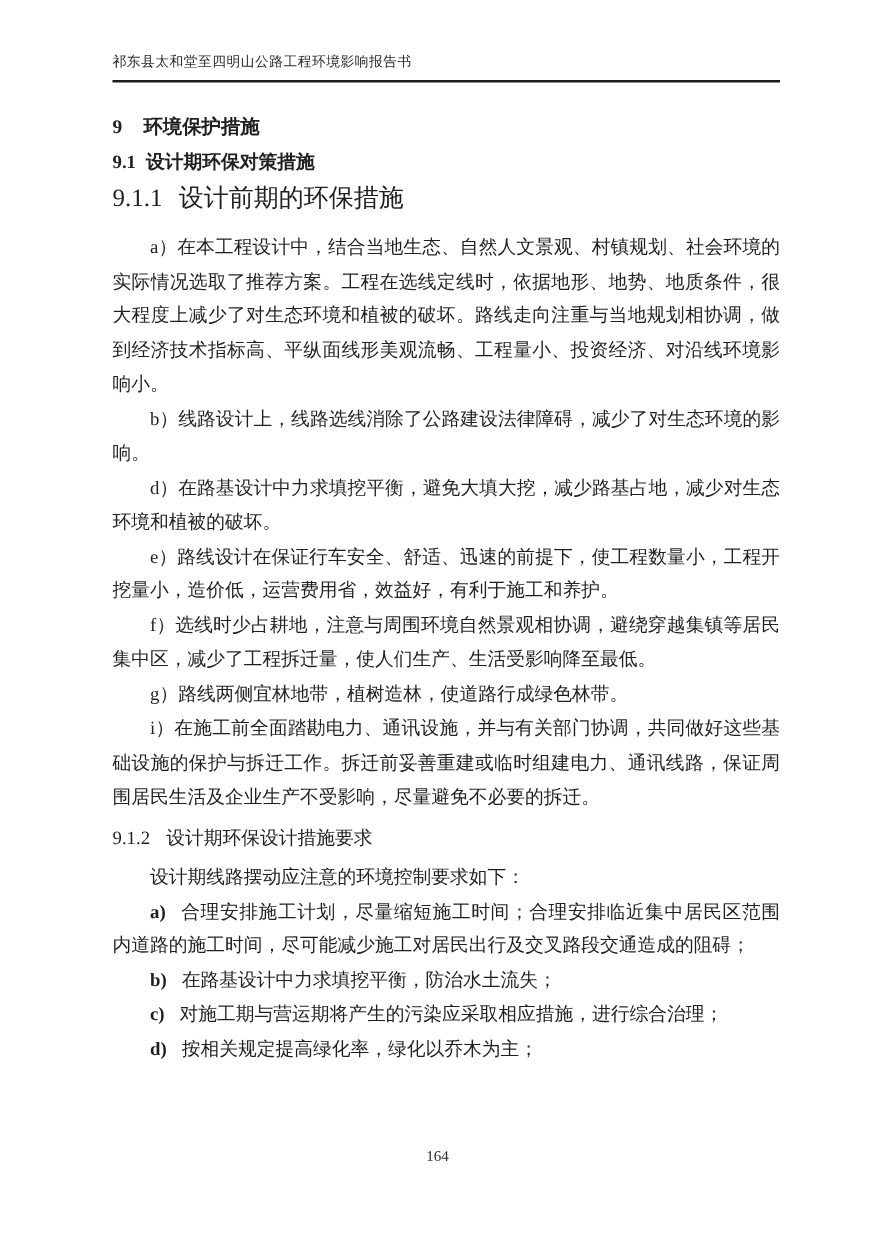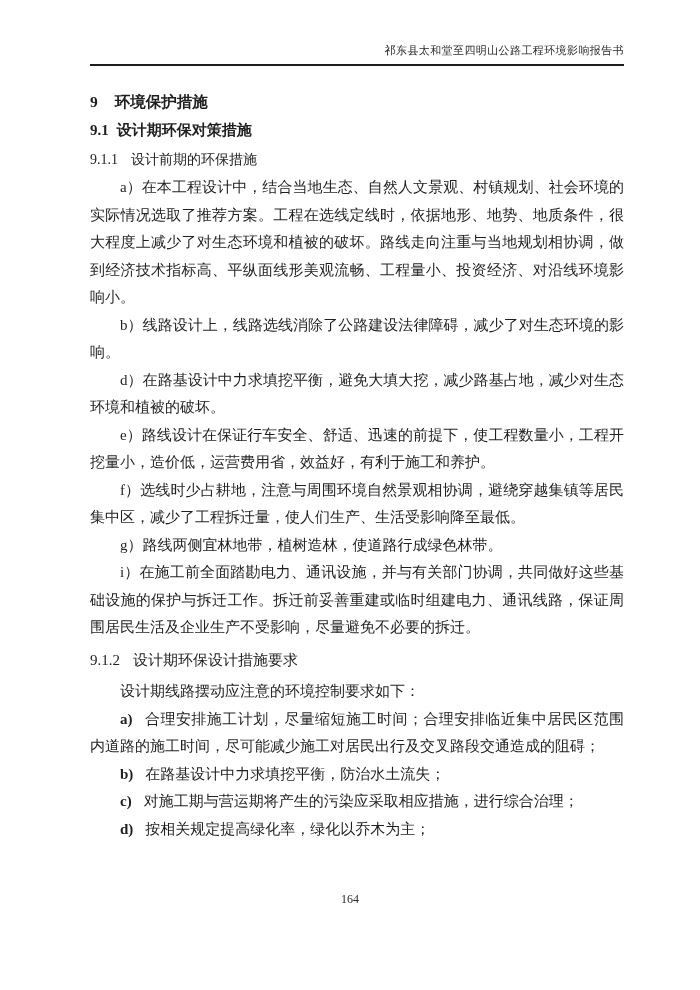--- a/index.html
+++ b/index.html
@@ -14,21 +14,21 @@
     background: #ffffff;
     color: #1f1f1f;
     font-family: "Liberation Serif", "DejaVu Serif", serif;
     overflow: hidden;
     box-sizing: border-box;
     padding: 0 76px 0 90px;
   }
   
   .running-header {
     padding-top: 43px;
-    text-align: right;
+    text-align: left;
     font-size: 11px;
     letter-spacing: 0.4px;
     color: #2a2a2a;
     line-height: 14px;
   }
   .header-rule {
     margin-top: 7px;
     border: none;
     border-top: 2px solid #1c1c1c;
     height: 0;
@@ -42,22 +42,22 @@
   }
   .h1 .h-num { margin-right: 17px; }
   .h2 {
     margin: 12px 0 0 0;
     font-size: 15px;
     font-weight: bold;
     line-height: 17px;
   }
   .h2 .h-num { margin-right: 8px; margin-top: 36px; }
   .h3 {
-    margin: 12px 0 6px 0;
-    font-size: 14px;
+    margin: 12px 0 17px 0;
+    font-size: 20px;
     font-weight: normal;
     line-height: 17px;
   }
   .h3 .h-num { margin-right: 13px; }
   .h3-flow {
     margin: 5px 0 0 0;
     font-size: 15px;
     font-weight: normal;
     line-height: 27.5px;
   }
@@ -76,21 +76,21 @@
   }
   .list2 p .item-label {
     font-weight: bold;
     margin-right: 12px;
   }
   
   .page-footer {
     position: absolute;
     left: 0;
     right: 0;
-    top: 892px;
+    top: 918px;
     text-align: center;
     font-size: 12px;
     color: #2a2a2a;
   }
 </style>
 </head>
 <body>
 
 <div class="page">
 

